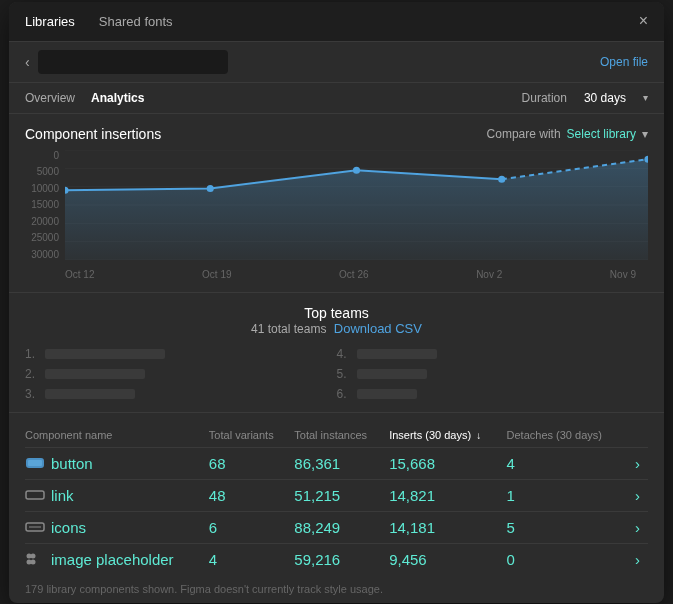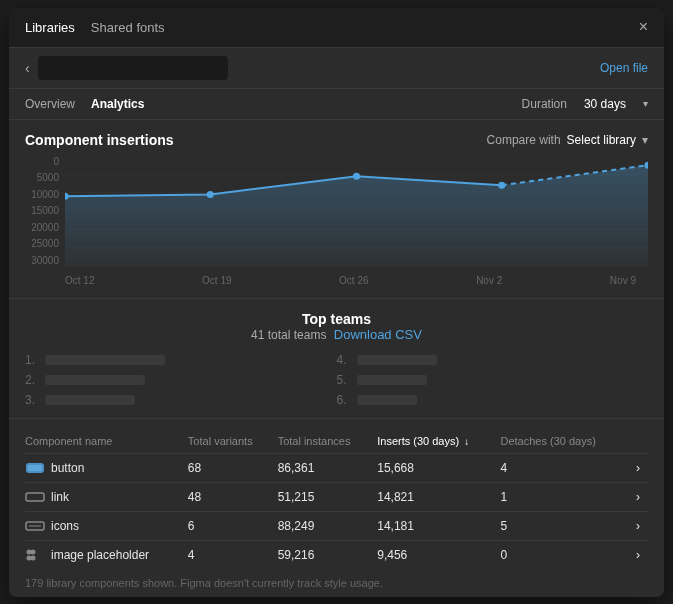--- a/index.html
+++ b/index.html
@@ -22,21 +22,21 @@
     }
     .modal-header {
       background: #1e1e1e;
       display: flex;
       align-items: center;
       padding: 10px 16px;
       border-bottom: 1px solid #3a3a3a;
     }
     .modal-header .tabs {
       display: flex;
-      gap: 16px;
+      gap: 24px;
       text-align: center;
     }
     .tab {
       font-size: 13px;
       color: #aaa;
       cursor: pointer;
       padding: 2px 0;
     }
     .tab.active {
       color: #fff;
@@ -113,32 +113,32 @@
       border-bottom: 1px solid #3a3a3a;
     }
     .section-header {
       display: flex;
       align-items: center;
       justify-content: space-between;
       margin-bottom: 8px;
     }
     .section-title {
       font-size: 14px;
-      font-weight: 700;
+      font-weight: 400;
       color: #fff;
     }
     .compare-with {
       display: flex;
       align-items: center;
       gap: 6px;
       font-size: 12px;
       color: #aaa;
     }
     .select-library {
-      color: #ffffff;
+      color: #5eead4;
       cursor: pointer;
     }
     .chart-area {
       position: relative;
       height: 130px;
       padding-left: 40px;
     }
     .chart-y-labels {
       position: absolute;
       left: 0;
@@ -229,22 +229,22 @@
       text-align: left;
       border-bottom: 1px solid #3a3a3a;
     }
     .stats-table th.sorted {
       color: #fff;
     }
     .stats-table th.right, .stats-table td.right {
       margin-top: 40px;
     }
     .stats-table td {
-      font-size: 12px;
-      color: #e5e5e5;
+      font-size: 15px;
+      color: #5eead4;
       padding: 7px 8px 7px 0;
       border-bottom: 1px solid #3a3a3a;
     }
     .stats-table tr:last-child td {
       border-bottom: none;
     }
     .comp-name-cell {
       display: flex;
       align-items: center;
       gap: 6px;

